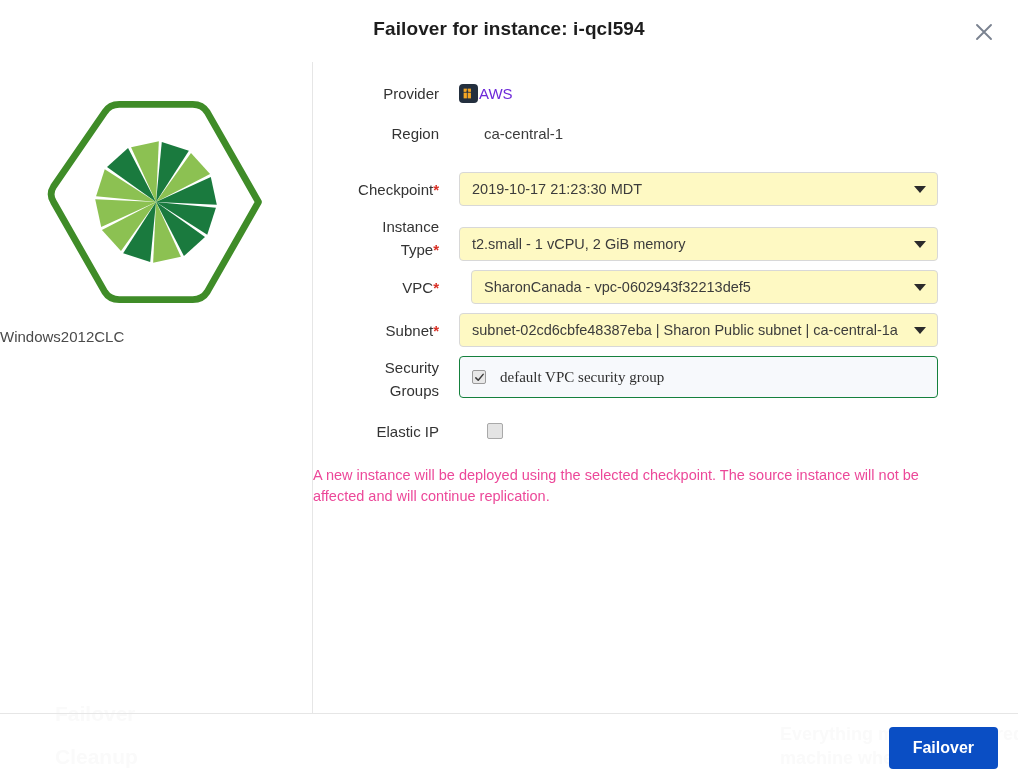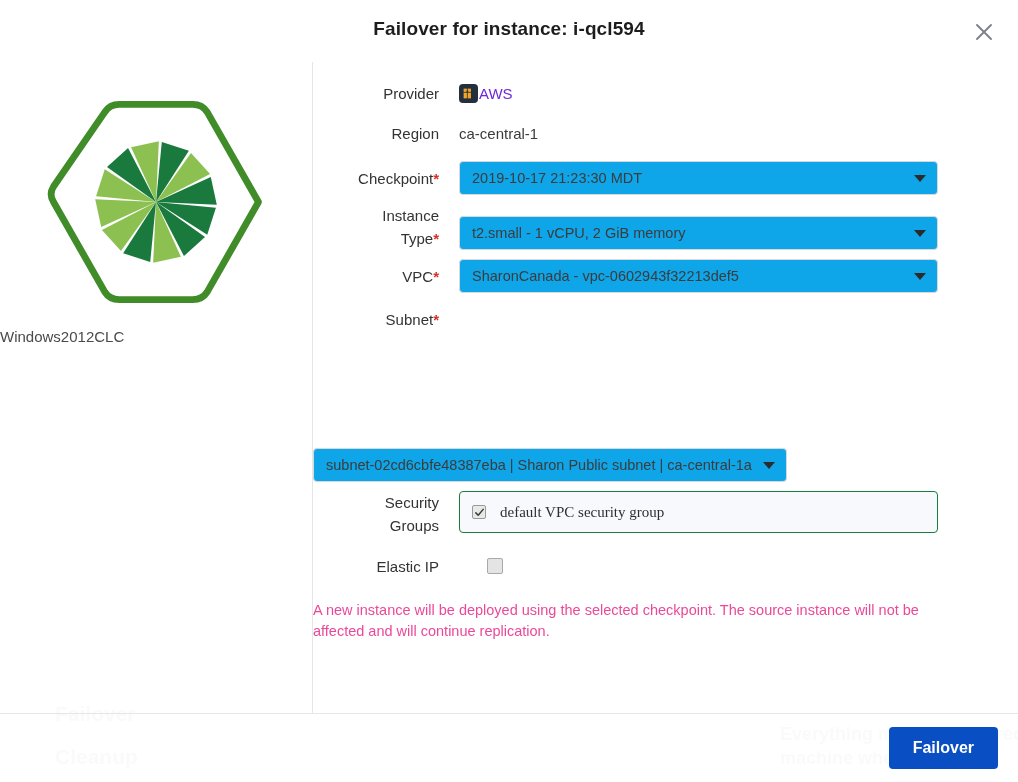--- a/index.html
+++ b/index.html
@@ -182,21 +182,21 @@
     color: #3c3c3c;
     line-height: 23px;
   }
 
   
   .select {
     position: relative;
     height: 34px;
     border: 1px solid #d8d8d8;
     border-radius: 4px;
-    background: #0ea5e9;
+    background: #fef9c3;
     display: flex;
     align-items: center;
     padding: 0 34px 0 12px;
     font-size: 14.5px;
     color: #3c3c3c;
     box-sizing: border-box;
     overflow: hidden;
     white-space: nowrap;
     cursor: pointer;
   }
@@ -371,21 +371,21 @@
                   <rect x="2" y="7" width="4" height="7" fill="#f5a623"></rect>
                   <rect x="7" y="7" width="4" height="7" fill="#f5a623"></rect>
                   <rect x="5.6" y="4.4" width="2" height="2" fill="#232f3e"></rect>
                 </svg>
               </span>
               <span>AWS</span>
             </div>
           </div>
         </div>
 
-        <div class="form-row" style="margin-top:17px; margin-bottom:16px;">
+        <div class="form-row" style="margin-top:17px; margin-bottom:27px;gap:25px;">
           <div class="form-label">Region</div>
           <div class="form-control">
             <div class="region-value">ca-central-1</div>
           </div>
         </div>
 
         <div class="form-row" style="margin-bottom:9px;">
           <div class="form-label" style="padding-top:6px;">
             <span>Checkpoint</span><span class="req">*</span>
           </div>
@@ -403,33 +403,33 @@
             <div><span>Type</span><span class="req">*</span></div>
           </div>
           <div class="form-control" style="padding-top:12px;">
             <div class="select">
               <span class="select-text">t2.small - 1 vCPU, 2 GiB memory</span>
               <span class="caret"></span>
             </div>
           </div>
         </div>
 
-        <div class="form-row" style="margin-bottom:9px;">
+        <div class="form-row" style="margin-bottom:9px;gap:12px;">
           <div class="form-label" style="padding-top:6px;">
             <span>VPC</span><span class="req">*</span>
           </div>
           <div class="form-control">
             <div class="select">
               <span class="select-text">SharonCanada - vpc-0602943f32213def5</span>
               <span class="caret"></span>
             </div>
           </div>
         </div>
 
-        <div class="form-row" style="margin-bottom:9px;flex-direction:column;">
+        <div class="form-row" style="margin-bottom:9px;">
           <div class="form-label" style="padding-top:6px;">
             <span>Subnet</span><span class="req">*</span>
           </div>
           <div class="form-control">
             <div class="select">
               <span class="select-text">subnet-02cd6cbfe48387eba | Sharon Public subnet | ca-central-1a</span>
               <span class="caret"></span>
             </div>
           </div>
         </div>

